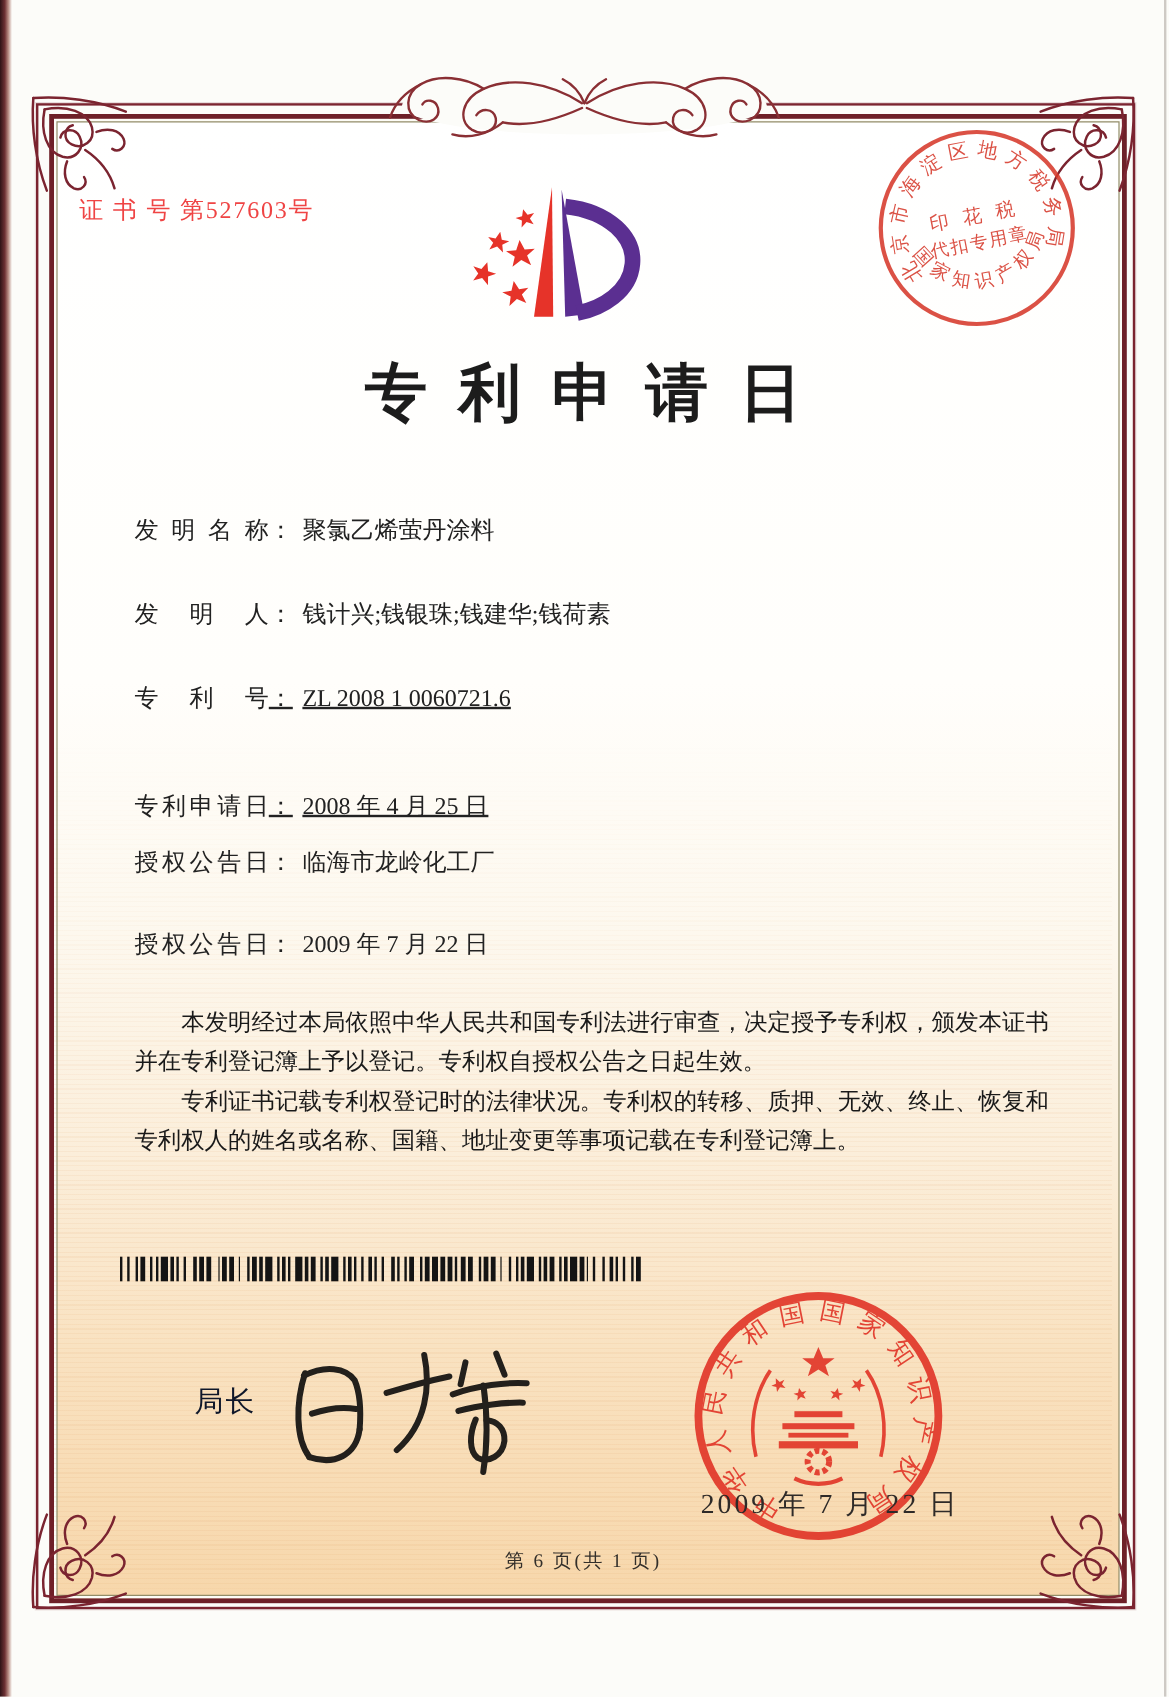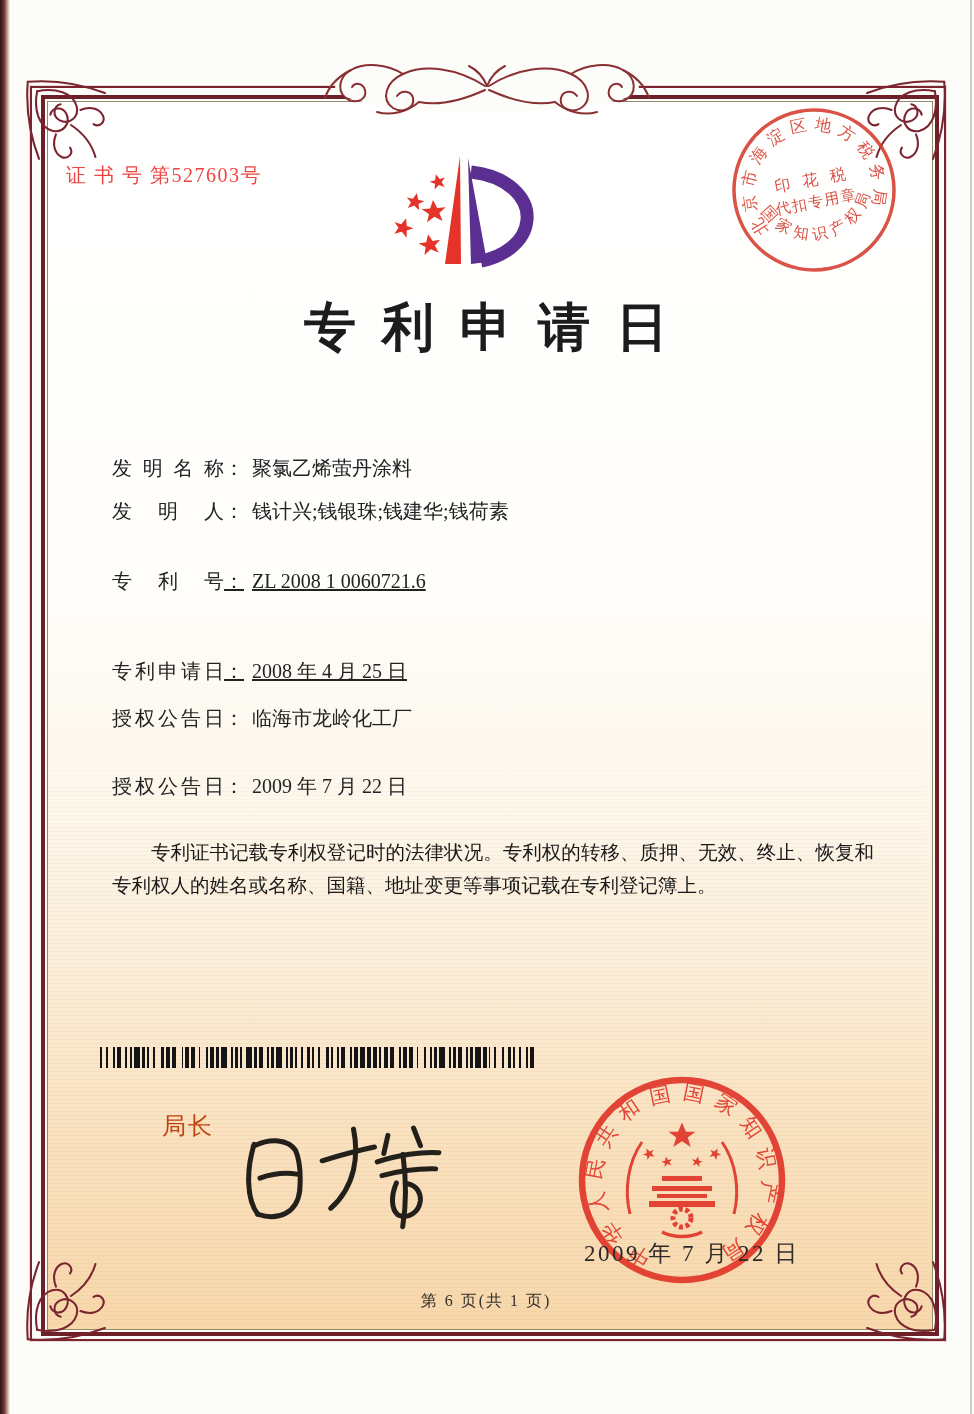--- a/index.html
+++ b/index.html
@@ -26,27 +26,27 @@
     -webkit-mask-image:linear-gradient(180deg,transparent 0 42%,#000 72%);
     mask-image:linear-gradient(180deg,transparent 0 42%,#000 72%);}
   svg{display:block;}
   
   .cert-no{left:66px;top:162px;font-size:20px;letter-spacing:1.5px;white-space:pre;color:#ef4444;}
   .title{left:41px;top:293px;width:890px;text-align:center;font-size:52px;font-weight:700;
     letter-spacing:26px;text-indent:26px;color:#1c1c1c;}
   .frow{left:112px;font-size:20px;white-space:nowrap;color:#222;}
   .frow .fl{display:inline-block;width:112px;text-align:justify;text-align-last:justify;text-justify:inter-character;}
   .frow .fv{margin-left:8px;}
-  .r0{top:428px;margin-top:27px;} .r1{top:498px;} .r2{top:568px;text-decoration:underline;} .r3{top:658px;text-decoration:underline;} .r4{top:705px;} .r5{top:773px;}
+  .r0{top:428px;} .r1{top:498px;} .r2{top:568px;text-decoration:underline;} .r3{top:658px;text-decoration:underline;} .r4{top:705px;} .r5{top:773px;}
   .paras{left:112px;top:836px;width:762px;font-size:19.5px;line-height:33px;text-align:justify;color:#191919;}
   .paras p{margin:0;text-indent:2em;}
   .barcode{left:100px;top:1047px;width:458px;height:21px;overflow:hidden;display:flex;align-items:stretch;}
   .barcode span{display:block;height:100%;flex:0 0 auto;}
   .barcode .bar{background:#141414;}
-  .sig-title{left:162px;top:1110px;font-size:24px;letter-spacing:2px;color:#c2410c;text-align:right;}
+  .sig-title{left:162px;top:1152px;font-size:24px;letter-spacing:2px;color:#0f172a;text-align:right;}
   .seal-date{left:584px;top:1238px;font-size:23px;letter-spacing:2.5px;color:#2e2a28;white-space:pre;}
   .footer{left:41px;top:1291px;width:890px;text-align:center;font-size:16px;letter-spacing:2px;color:#332f2a;}
 </style>
 </head>
 <body>
 
 <div class="abs spine"></div>
 <div class="abs right-edge"></div>
 
 <div class="abs outer-frame"></div>
@@ -147,20 +147,21 @@
 <div class="abs title">专利申请日</div>
 
 <div class="abs frow r0"><span class="fl">发明名称</span><span class="fc">：</span><span class="fv">聚氯乙烯萤丹涂料</span></div>
 <div class="abs frow r1"><span class="fl">发明人</span><span class="fc">：</span><span class="fv">钱计兴;钱银珠;钱建华;钱荷素</span></div>
 <div class="abs frow r2"><span class="fl">专利号</span><span class="fc">：</span><span class="fv">ZL 2008 1 0060721.6</span></div>
 <div class="abs frow r3"><span class="fl">专利申请日</span><span class="fc">：</span><span class="fv">2008 年 4 月 25 日</span></div>
 <div class="abs frow r4"><span class="fl">授权公告日</span><span class="fc">：</span><span class="fv">临海市龙岭化工厂</span></div>
 <div class="abs frow r5"><span class="fl">授权公告日</span><span class="fc">：</span><span class="fv">2009 年 7 月 22 日</span></div>
 
 <div class="abs paras">
+  <p>本发明经过本局依照中华人民共和国专利法进行审查，决定授予专利权，颁发本证书并在专利登记簿上予以登记。专利权自授权公告之日起生效。</p>
   <p>专利证书记载专利权登记时的法律状况。专利权的转移、质押、无效、终止、恢复和专利权人的姓名或名称、国籍、地址变更等事项记载在专利登记簿上。</p>
 </div>
 
 <div class="abs barcode">
     <span class="bar" style="width: 1.9px;"></span>
     <span style="width: 3.8px;"></span>
     <span class="bar" style="width: 1.9px;"></span>
     <span style="width: 5.7px;"></span>
     <span class="bar" style="width: 1.9px;"></span>
     <span style="width: 1.9px;"></span>

